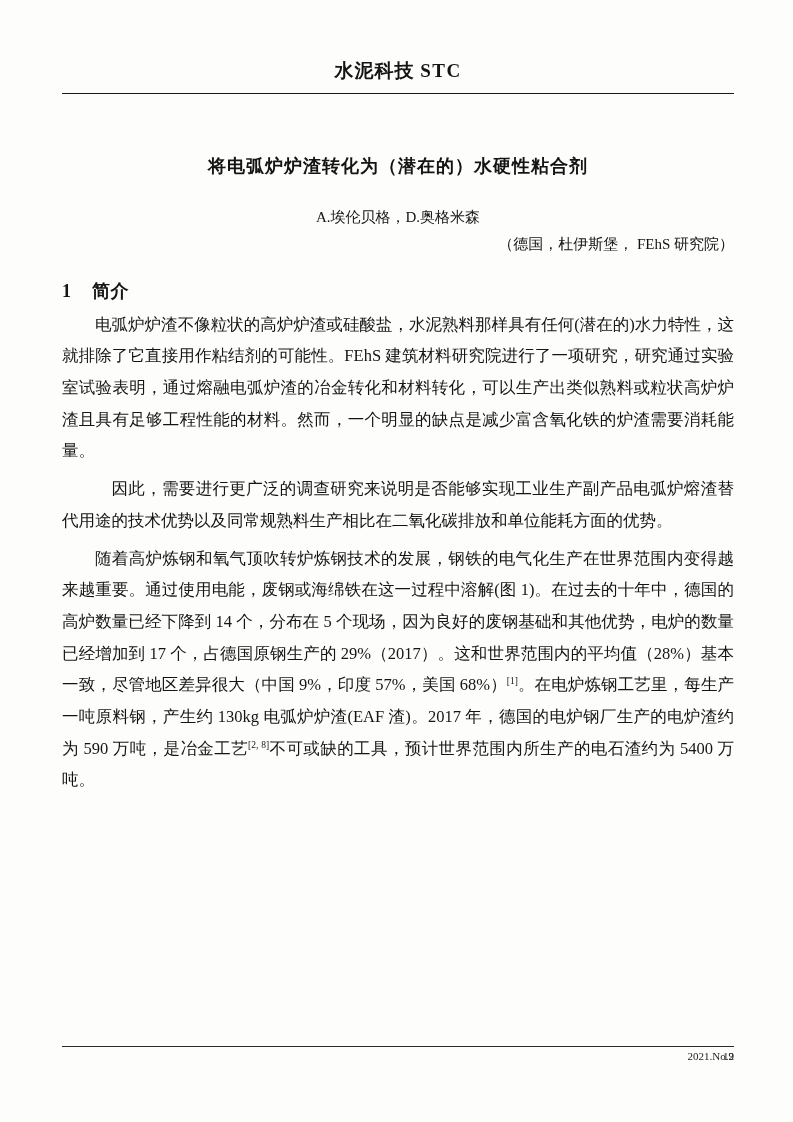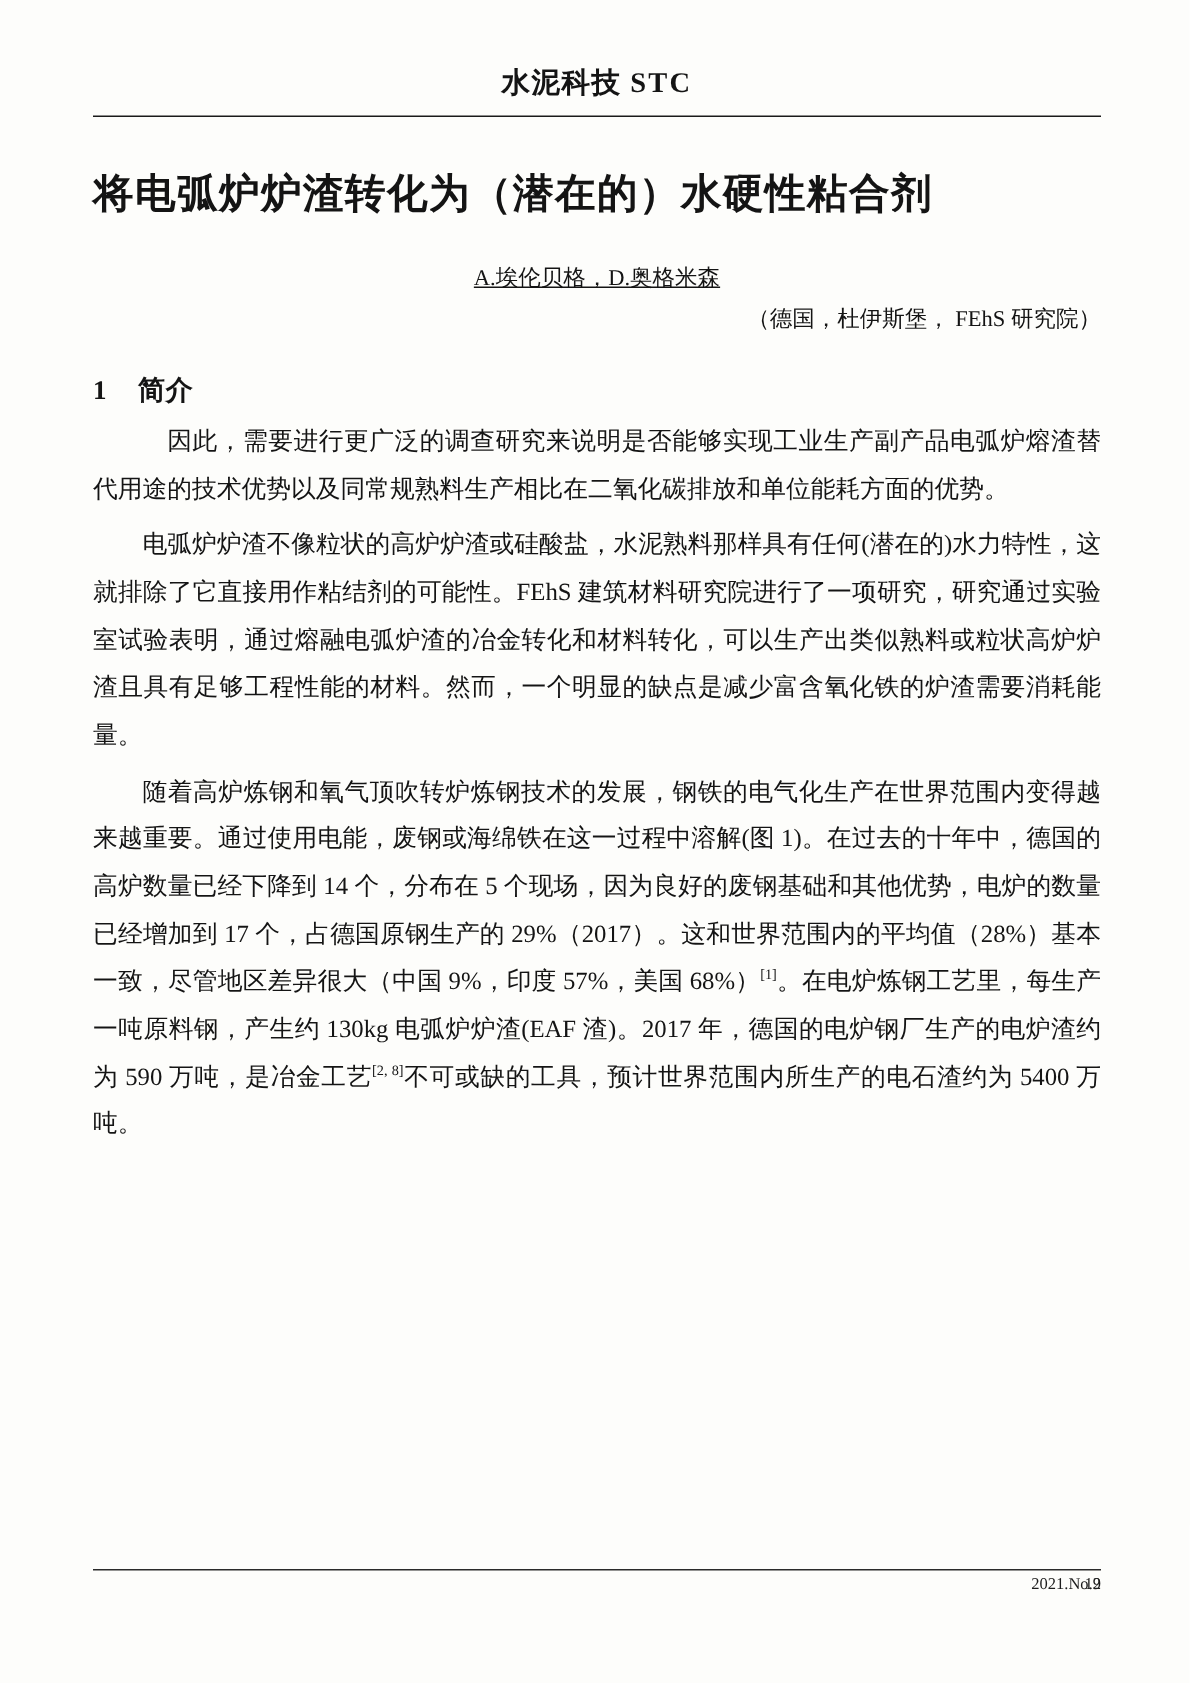--- a/index.html
+++ b/index.html
@@ -24,54 +24,54 @@
   }
   .content {
     position: absolute;
     left: 62px;
     top: 0;
     width: 672px;
   }
 
   
   .runhead {
-    margin-top: 42px;
+    margin-top: 58px;
     text-align: center;
     font-size: 19px;
     letter-spacing: 1px;
     font-family: "Liberation Serif", "DejaVu Serif", serif;
     font-weight: 600;
     padding-bottom: 9px;
   }
   .runhead .stc {
     font-family: "Liberation Serif", "DejaVu Serif", serif;
     letter-spacing: 1.5px;
   }
   .rule-top {
     border-bottom: 1.6px solid #1a1a1a;
     width: 100%;
     margin-bottom: 2px;
   }
 
   
   .doc-title {
-    margin-top: 33px;
-    font-size: 27px;
+    margin-top: 60px;
+    text-align: center;
+    font-size: 18px;
     font-weight: 700;
     letter-spacing: 1px;
     line-height: 1.35;
   }
 
   
   .authors {
     margin-top: 26px;
     text-align: center;
     font-size: 15px;
     line-height: 1.75;
-    text-decoration: underline;
   }
   .affil {
     text-align: right;
     font-size: 15px;
     line-height: 1.75;
   }
 
   
   .sec-head {
     margin-top: 22px;
@@ -152,22 +152,22 @@
     <div class="rule-top"></div>
 
     <h1 class="doc-title">将电弧炉炉渣转化为（潜在的）水硬性粘合剂</h1>
 
     <div class="authors">A.埃伦贝格，D.奥格米森</div>
     <div class="affil">（德国，杜伊斯堡，     FEhS 研究院）</div>
 
     <div class="sec-head">
       <span class="num">1</span><span>简介</span>
     </div>
+    <p class="body">电弧炉炉渣不像粒状的高炉炉渣或硅酸盐，水泥熟料那样具有任何(潜在的)水力特性，这就排除了它直接用作粘结剂的可能性。FEhS 建筑材料研究院进行了一项研究，研究通过实验室试验表明，通过熔融电弧炉渣的冶金转化和材料转化，可以生产出类似熟料或粒状高炉炉渣且具有足够工程性能的材料。然而，一个明显的缺点是减少富含氧化铁的炉渣需要消耗能量。</p>
     <p class="body extra-indent">因此，需要进行更广泛的调查研究来说明是否能够实现工业生产副产品电弧炉熔渣替代用途的技术优势以及同常规熟料生产相比在二氧化碳排放和单位能耗方面的优势。</p>
-    <p class="body">电弧炉炉渣不像粒状的高炉炉渣或硅酸盐，水泥熟料那样具有任何(潜在的)水力特性，这就排除了它直接用作粘结剂的可能性。FEhS 建筑材料研究院进行了一项研究，研究通过实验室试验表明，通过熔融电弧炉渣的冶金转化和材料转化，可以生产出类似熟料或粒状高炉炉渣且具有足够工程性能的材料。然而，一个明显的缺点是减少富含氧化铁的炉渣需要消耗能量。</p>
 
     <p class="body">随着高炉炼钢和氧气顶吹转炉炼钢技术的发展，钢铁的电气化生产在世界范围内变得越来越重要。通过使用电能，废钢或海绵铁在这一过程中溶解(图 1)。在过去的十年中，德国的高炉数量已经下降到 14 个，分布在 5 个现场，因为良好的废钢基础和其他优势，电炉的数量已经增加到 17 个，占德国原钢生产的 29%（2017）。这和世界范围内的平均值（28%）基本一致，尽管地区差异很大（中国 9%，印度 57%，美国 68%）<sup>[1]</sup>。在电炉炼钢工艺里，每生产一吨原料钢，产生约 130kg 电弧炉炉渣(EAF 渣)。2017 年，德国的电炉钢厂生产的电炉渣约为 590 万吨，是冶金工艺<sup>[2, 8]</sup>不可或缺的工具，预计世界范围内所生产的电石渣约为 5400 万吨。</p>
 
   </div>
 
   <div class="footer">
     <div class="rule-bottom"></div>
     <div class="footer-row">
       <span class="page-num">19</span>
       <span class="issue">2021.No.2</span>

